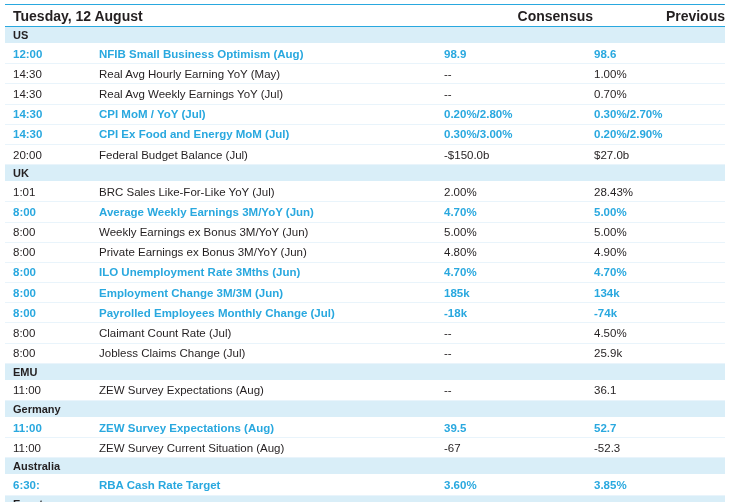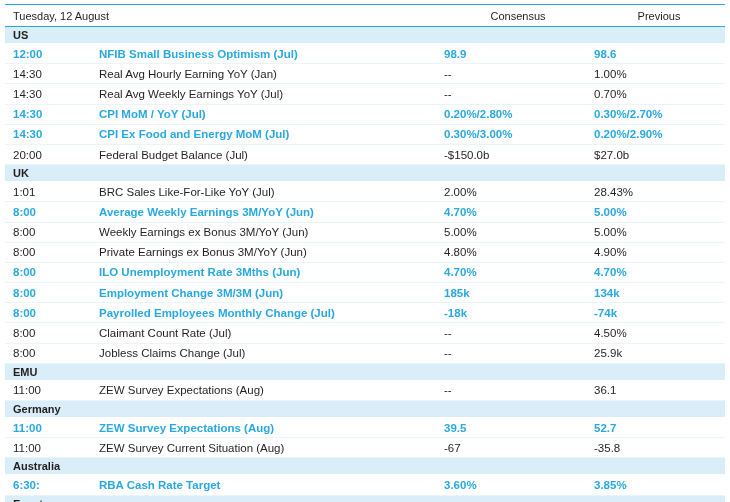--- a/index.html
+++ b/index.html
@@ -36,28 +36,28 @@
   col.c-time  { width: 88px; }
   col.c-event { width: 350px; }
   col.c-cons  { width: 150px; }
   col.c-prev  { width: 132px; }
 
   
   tr.hdr td {
     height: 21px;
     border-top: 1px solid #29a8df;
     border-bottom: 1px solid #29a8df;
-    font-weight: normal;
-    font-size: 11px;
+    font-weight: bold;
+    font-size: 14px;
     color: #231f20;
     background: #ffffff;
   }
   tr.hdr td.h-date { padding-left: 8px; }
   tr.hdr td.h-cons,
-  tr.hdr td.h-prev { text-align: center; }
+  tr.hdr td.h-prev { text-align: right; }
 
   
   tr.section td {
     height: 16px;
     background: #d9eef8;
     font-weight: bold;
     font-size: 11px;
     color: #231f20;
     border-bottom: 1px solid #ffffff;
   }
@@ -98,27 +98,27 @@
       <tr class="hdr">
         <td class="h-date" colspan="2">Tuesday, 12 August</td>
         <td class="h-cons">Consensus</td>
         <td class="h-prev">Previous</td>
       </tr>
     <tr class="section">
           <td class="sec-label" colspan="4">US</td>
         </tr>
         <tr class="row hl">
           <td class="time">12:00</td>
-          <td class="event">NFIB Small Business Optimism (Jul)</td>
+          <td class="event">NFIB Small Business Optimism (Aug)</td>
           <td class="cons">98.9</td>
           <td class="prev">98.6</td>
         </tr>
         <tr class="row norm">
           <td class="time">14:30</td>
-          <td class="event">Real Avg Hourly Earning YoY (Jan)</td>
+          <td class="event">Real Avg Hourly Earning YoY (May)</td>
           <td class="cons">--</td>
           <td class="prev">1.00%</td>
         </tr>
         <tr class="row norm">
           <td class="time">14:30</td>
           <td class="event">Real Avg Weekly Earnings YoY (Jul)</td>
           <td class="cons">--</td>
           <td class="prev">0.70%</td>
         </tr>
         <tr class="row hl">
@@ -211,21 +211,21 @@
         <tr class="row hl">
           <td class="time">11:00</td>
           <td class="event">ZEW Survey Expectations (Aug)</td>
           <td class="cons">39.5</td>
           <td class="prev">52.7</td>
         </tr>
         <tr class="row norm">
           <td class="time">11:00</td>
           <td class="event">ZEW Survey Current Situation (Aug)</td>
           <td class="cons">-67</td>
-          <td class="prev">-35.8</td>
+          <td class="prev">-52.3</td>
         </tr>
         <tr class="section">
           <td class="sec-label" colspan="4">Australia</td>
         </tr>
         <tr class="row hl">
           <td class="time">6:30:</td>
           <td class="event">RBA Cash Rate Target</td>
           <td class="cons">3.60%</td>
           <td class="prev">3.85%</td>
         </tr>

